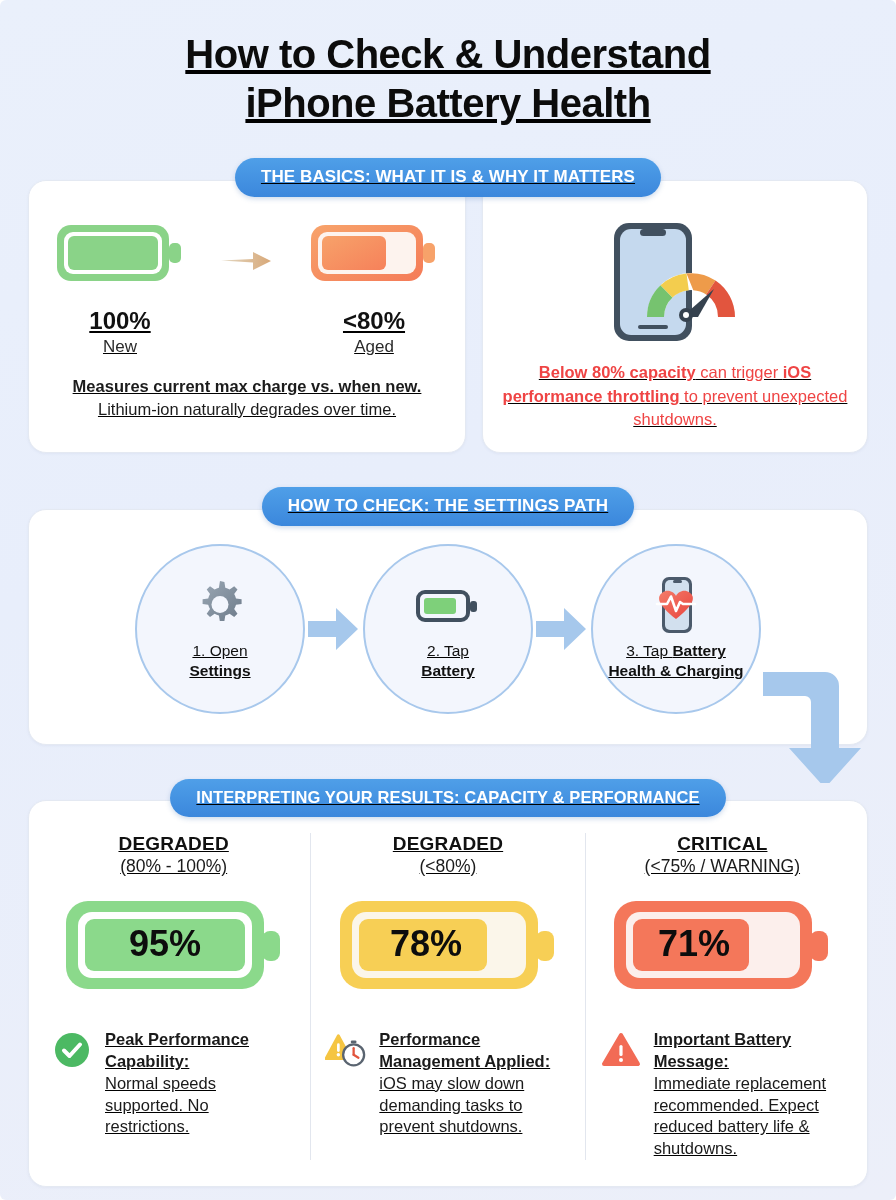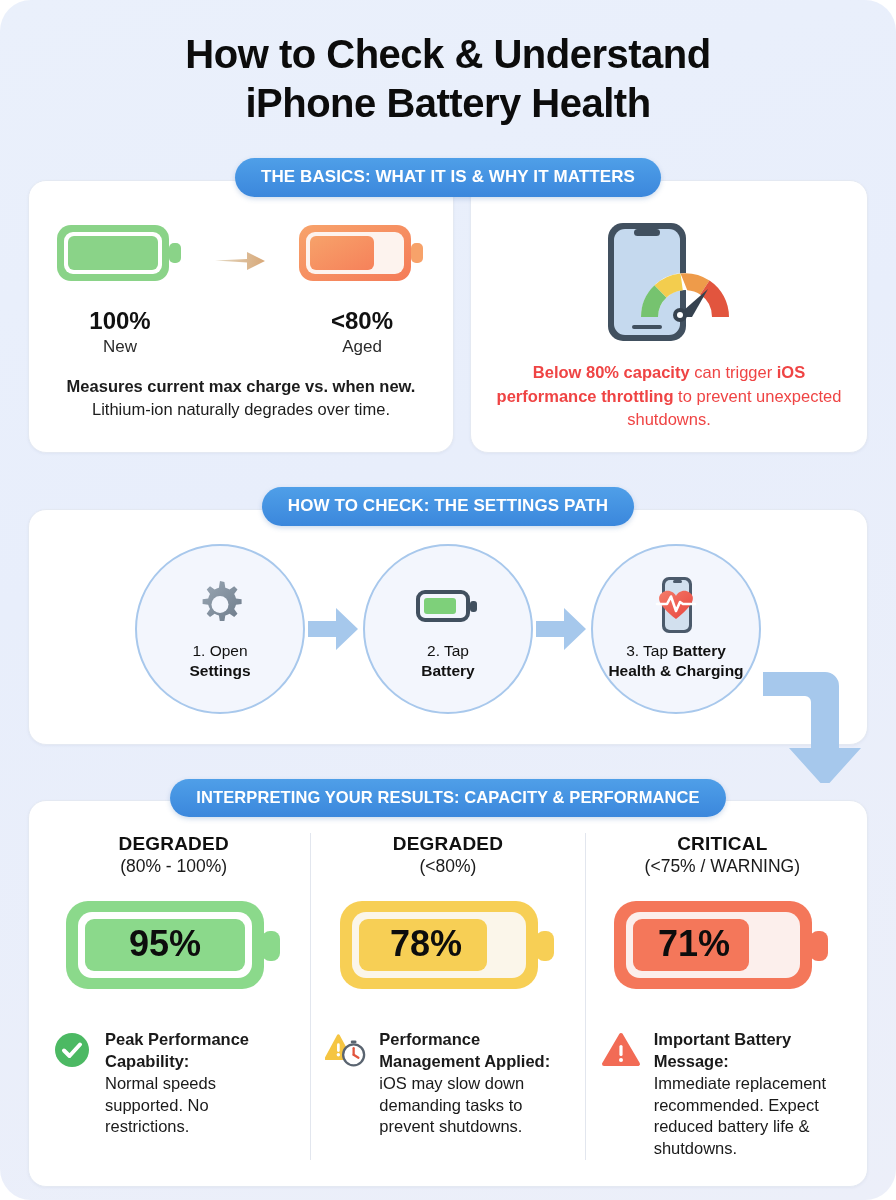--- a/index.html
+++ b/index.html
@@ -6,22 +6,23 @@
   html, body {
     width: 896px; height: 1200px;
     background: #ffffff;
     font-family: "Liberation Sans", sans-serif;
     overflow: hidden;
   }
   .page {
     position: relative;
     width: 896px; height: 1200px;
     background: linear-gradient(160deg, #eaf0fb 0%, #e8eefb 40%, #eceff9 100%);
-    border-radius: 31px;
+    border-radius: 6px;
     overflow: hidden;
+    text-decoration: underline;
   }
 
   
   .title {
     text-align: center;
     padding: 30px 60px 0 60px;
     font-size: 40px;
     font-weight: 700;
     line-height: 1.22;
     letter-spacing: -0.5px;
@@ -54,21 +55,21 @@
     z-index:1;
   }
 
   
   #sec-basics { margin-top: 30px; }
   .card.split { background:transparent; border:none; box-shadow:none; margin-top:-17px; display:flex; gap:16px; }
   .subcard {
     flex:1; background:#fff; border:1px solid #e4e9f2; border-radius:18px;
     padding:30px 16px 20px 16px; box-shadow:0 1px 3px rgba(40,60,110,.05);
   }
-  .batt-row { display:flex; align-items:center; justify-content:center; gap:16px; margin-top:6px;}
+  .batt-row { display:flex; align-items:center; justify-content:center; gap:22px; margin-top:6px;}
   .batt-item { text-align:center; width:150px; }
   .batt-pct { font-size:24px; font-weight:700; color:#111; margin-top:14px; }
   .batt-sub { font-size:17px; color:#2b2b2b; margin-top:2px; }
   .arrow-mid { width:60px; display:flex; align-items:center; justify-content:center; margin-bottom:52px;}
   .cap1 { text-align:center; margin-top:18px; font-size:16.5px; line-height:1.42; color:#1c1c1c; }
   .cap1 .b { font-weight:700; }
   .cap2 { text-align:center; margin-top:16px; font-size:16.5px; line-height:1.45; color:#ef4444; }
 
   
   #sec-steps { margin-top: 34px; }

